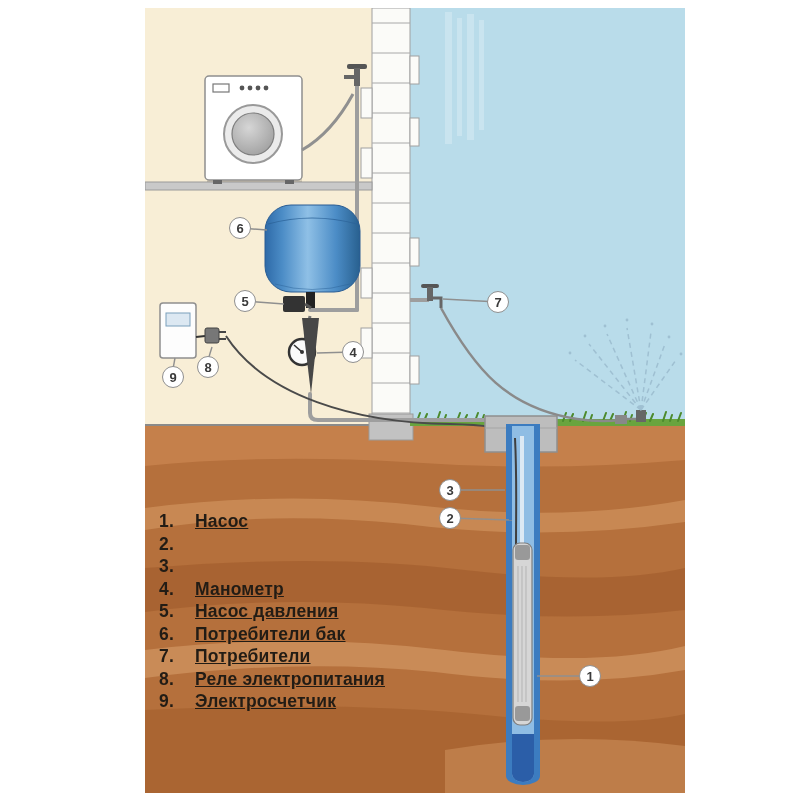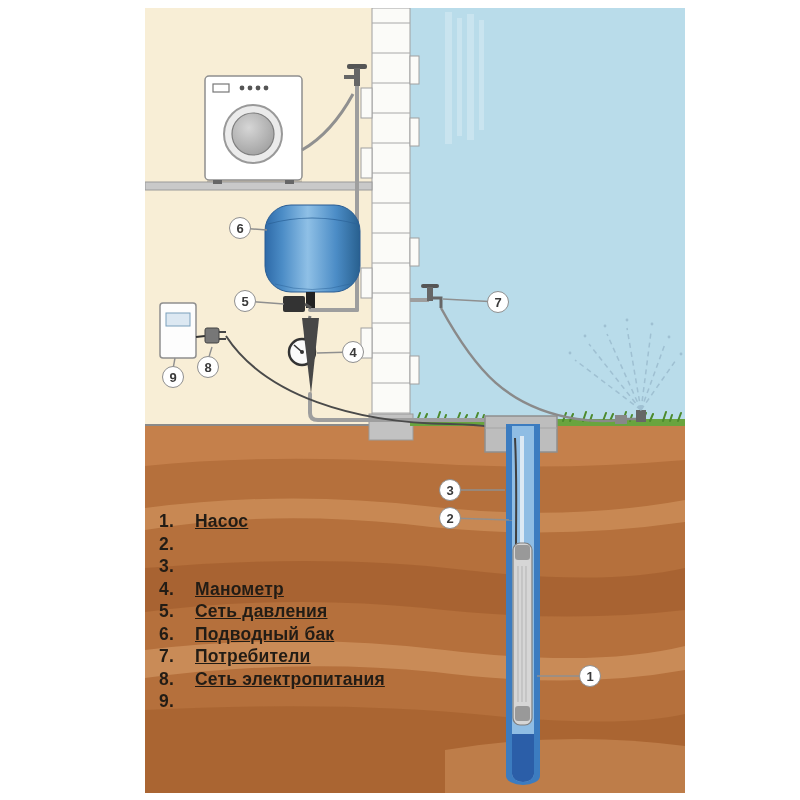--- a/index.html
+++ b/index.html
@@ -264,33 +264,34 @@
       </div>
       <div class="legend-row">
         <span class="num">3.</span>
       </div>
       <div class="legend-row">
         <span class="num">4.</span>
         <span class="lab">Манометр</span>
       </div>
       <div class="legend-row">
         <span class="num">5.</span>
-        <span class="lab">Сеть давления</span>
+        <span class="lab">Насос давления</span>
       </div>
       <div class="legend-row">
         <span class="num">6.</span>
-        <span class="lab">Подводный бак</span>
+        <span class="lab">Потребители бак</span>
       </div>
       <div class="legend-row">
         <span class="num">7.</span>
         <span class="lab">Потребители</span>
       </div>
       <div class="legend-row">
         <span class="num">8.</span>
-        <span class="lab">Сеть электропитания</span>
+        <span class="lab">Реле электропитания</span>
       </div>
       <div class="legend-row">
         <span class="num">9.</span>
+        <span class="lab">Электросчетчик</span>
       </div>
     </div>
 
   </div>
 </div>
 
 </body></html>

